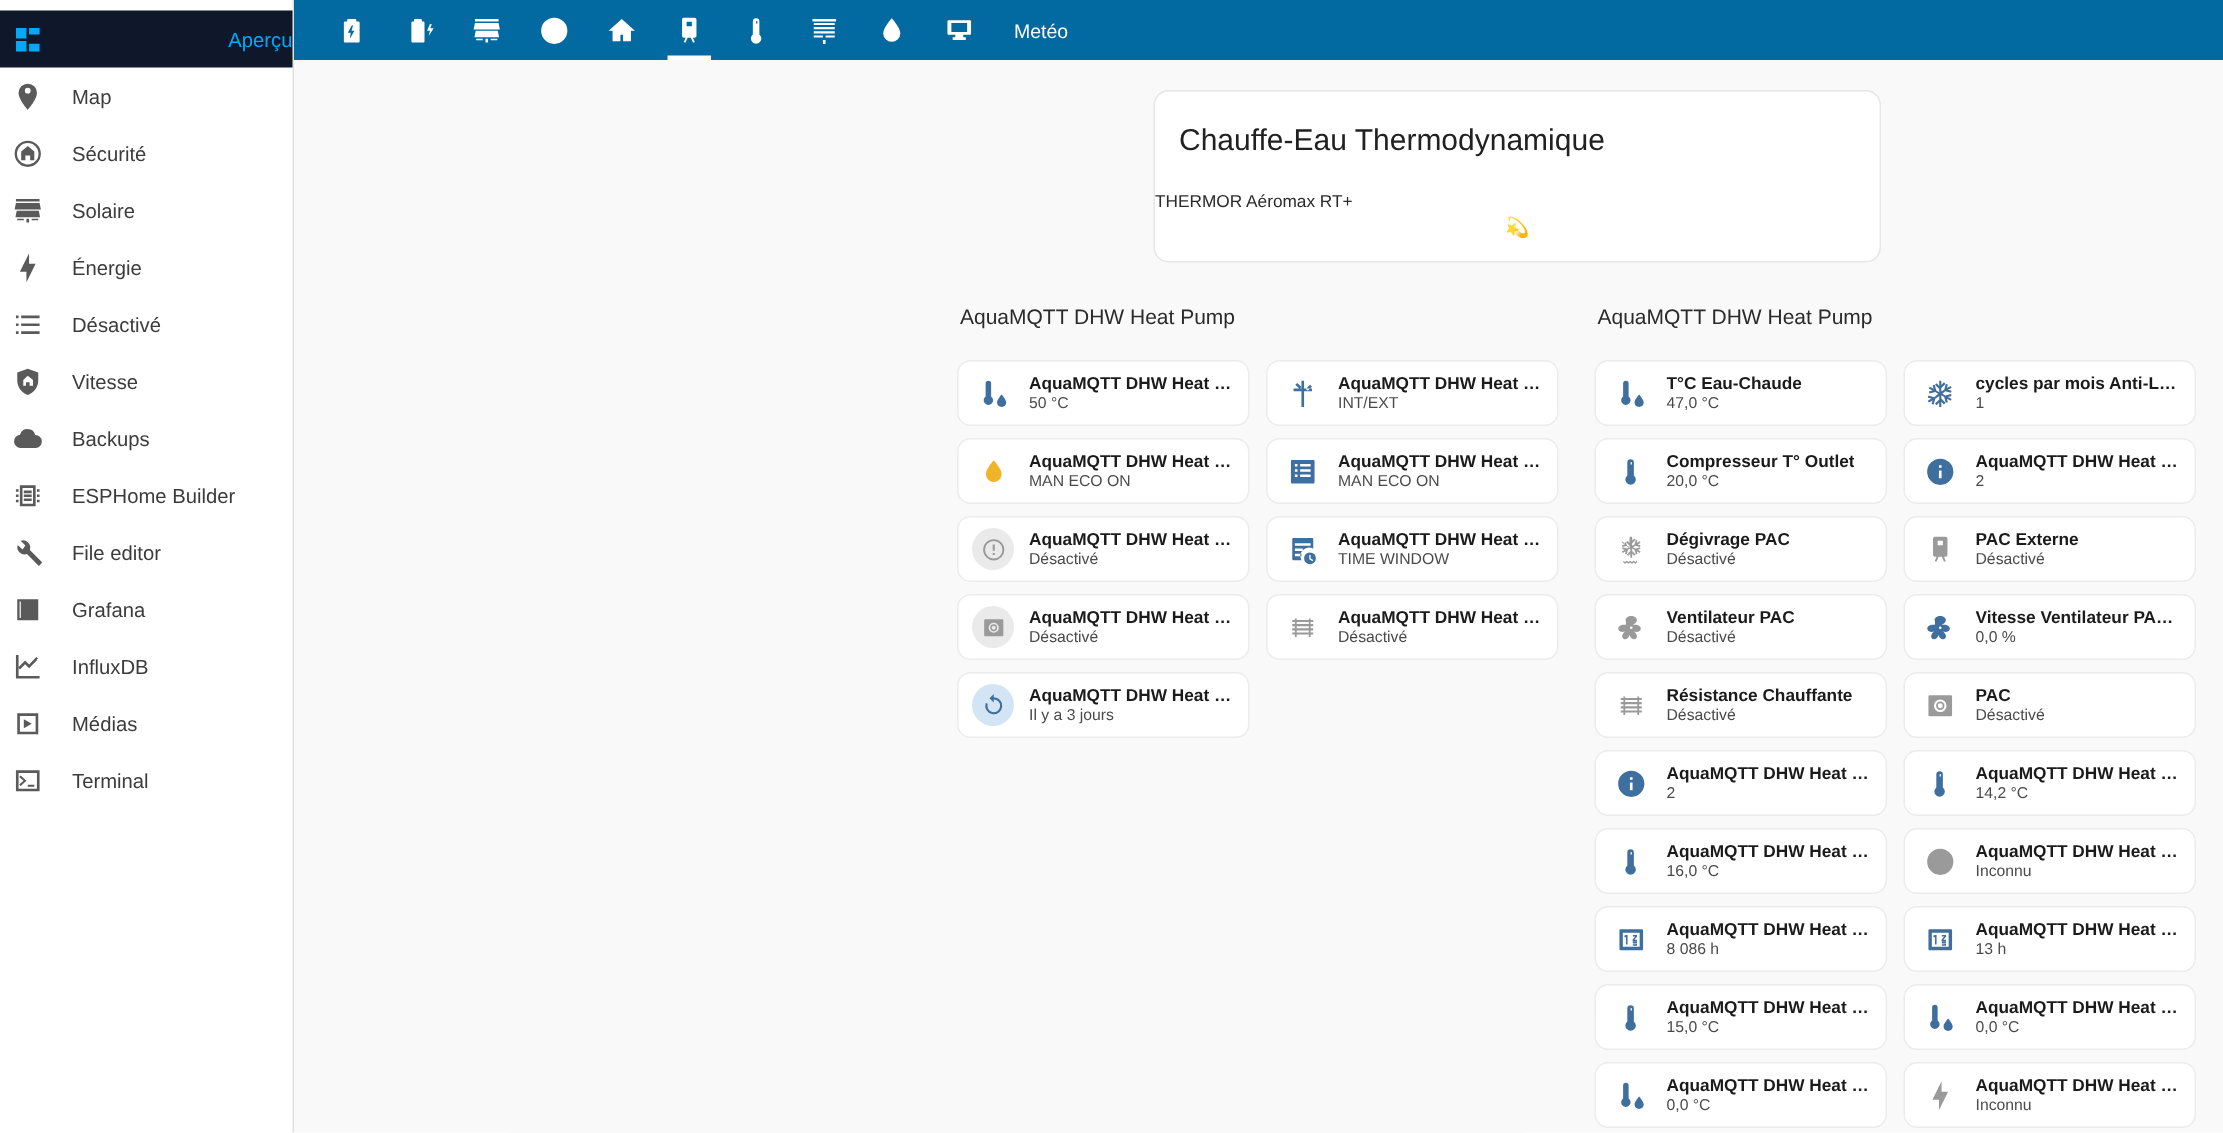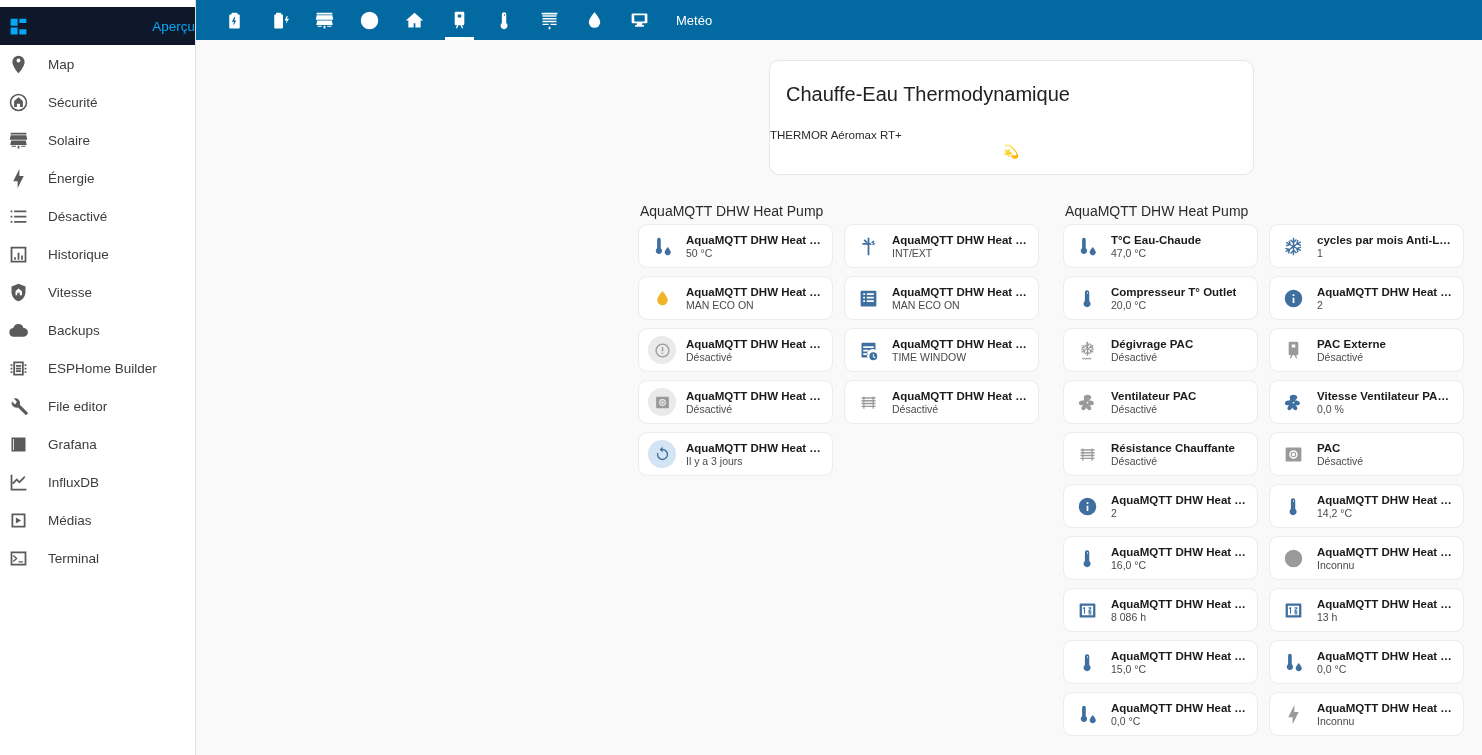--- a/index.html
+++ b/index.html
@@ -77,21 +77,21 @@
     font-size: 11.5px; color: #2a2a2a;
   }
   .hero-emoji {
     position: absolute; left: 0; right: 0; top: 84px;
     text-align: center; font-size: 13px; line-height: 1;
   }
 
   
   .group { position: absolute; }
   .group-title {
-    font-size: 14px; color: #2b2b2b; margin-bottom: 5px; padding-left: 2px;
+    font-size: 14px; color: #2b2b2b; margin-bottom: 21px; padding-left: 2px;
   }
   .grid {
     display: grid; grid-template-columns: 195px 195px; column-gap: 11px; row-gap: 8px;
   }
   .tile {
     height: 44px; background: #ffffff;
     border: 1px solid #ececec; border-radius: 9px;
     display: flex; align-items: center; gap: 10px;
     padding: 0 8px 0 9px; cursor: pointer; overflow: hidden;
   }
@@ -164,28 +164,20 @@
           <span class="ico">
             <svg width="21" height="21" viewBox="0 0 24 24" fill="currentColor" style="color:currentColor">
               <path d="M7 5h14v2H7V5m0 6h14v2H7v-2m0 6h14v2H7v-2M3 5h2v2H3V5m0 6h2v2H3v-2m0 6h2v2H3v-2z"></path>
             </svg>
           </span>
           <span class="lbl">Désactivé</span>
         </div>
         <div class="sb-item">
           <span class="ico">
             <svg width="21" height="21" viewBox="0 0 24 24" fill="currentColor" style="color:currentColor">
-              <path d="M3 3h18v18H3V3m2 2v14h14V5H5m2 10h2v3H7v-3m4-5h2v8h-2v-8m4 3h2v5h-2v-5z"></path>
-            </svg>
-          </span>
-          <span class="lbl">Historique</span>
-        </div>
-        <div class="sb-item">
-          <span class="ico">
-            <svg width="21" height="21" viewBox="0 0 24 24" fill="currentColor" style="color:currentColor">
               <path d="M12 2 4 5v6.1c0 5 3.4 9.7 8 10.9 4.6-1.2 8-5.9 8-10.9V5l-8-3m0 5.5 4 3.1V15h-2.6v-2.7h-2.8V15H8.6v-4.4l3.4-3.1z"></path>
             </svg>
           </span>
           <span class="lbl">Vitesse</span>
         </div>
         <div class="sb-item">
           <span class="ico">
             <svg width="21" height="21" viewBox="0 0 24 24" fill="currentColor" style="color:currentColor">
               <path d="M6.5 19a5 5 0 0 1-.4-9.98A6 6 0 0 1 17.7 9.2 4.4 4.4 0 0 1 18 19H6.5z"></path>
             </svg>

